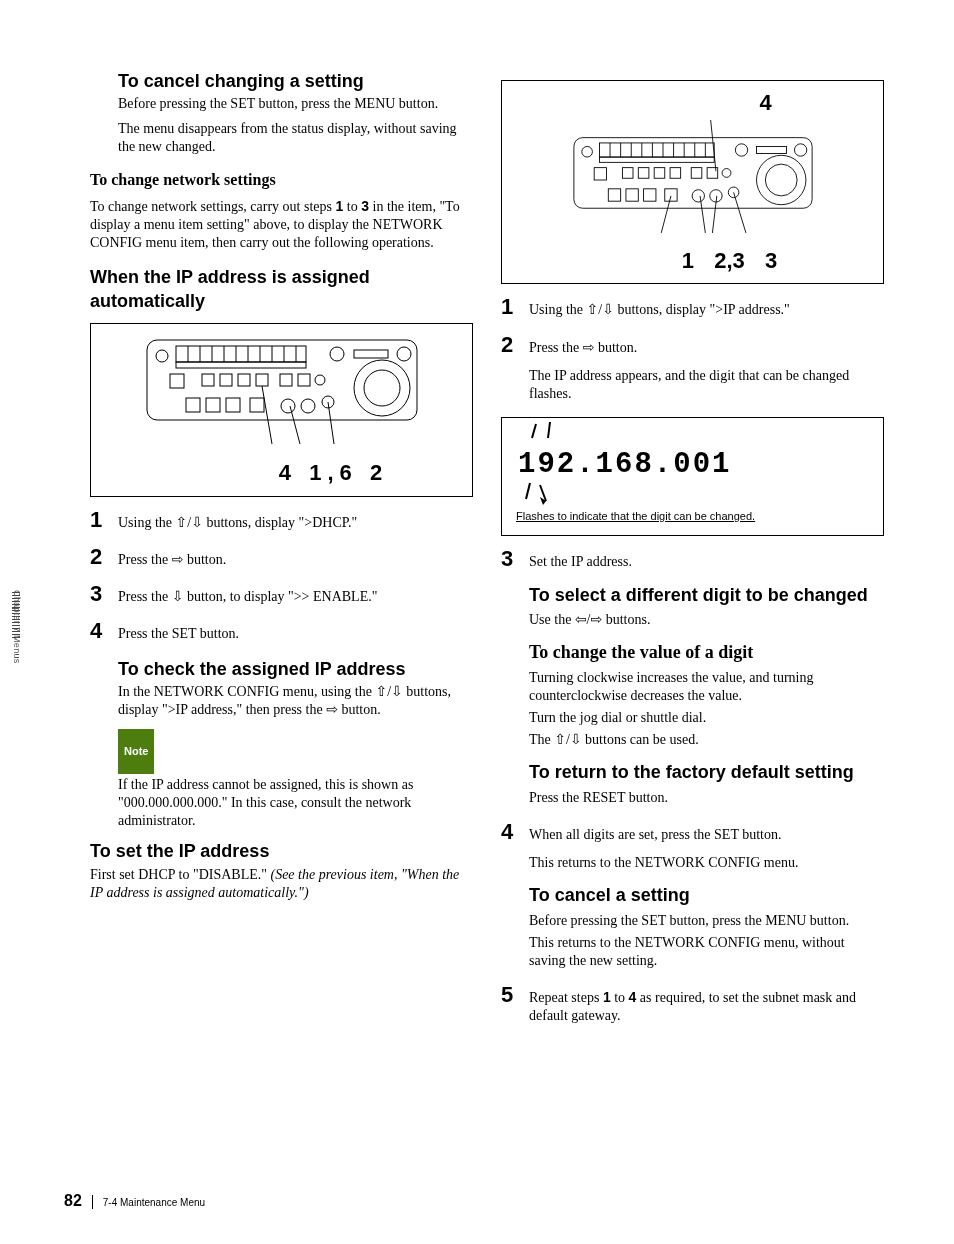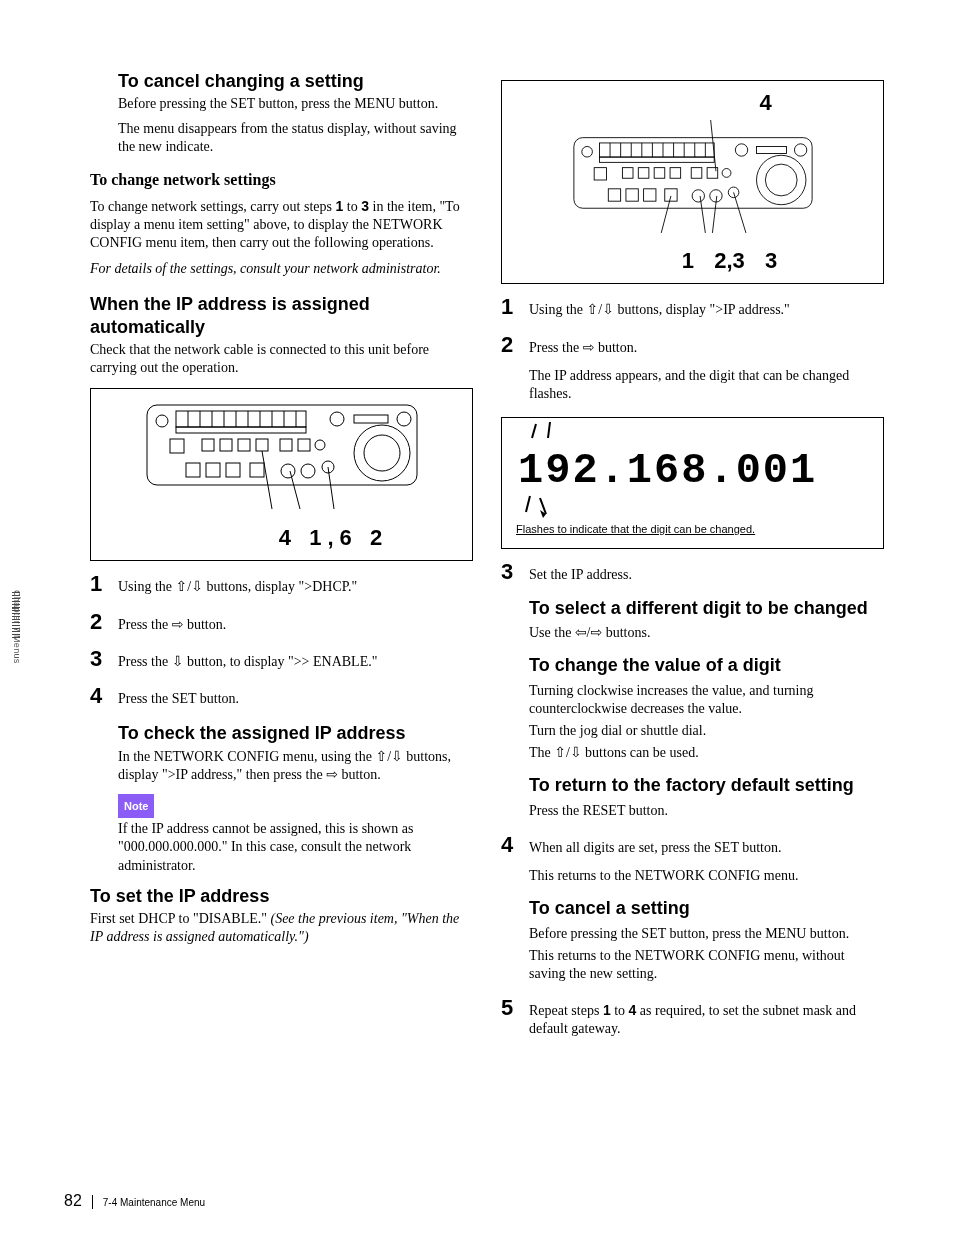--- a/index.html
+++ b/index.html
@@ -65,26 +65,26 @@
   }
   .step-body {
     flex: 1;
   }
   .step-body p { margin-bottom: 4px; }
   .indent {
     margin-left: 28px;
   }
   .note-label {
     display: inline-block;
-    background: #8b5cf6;
+    background: #4d7c0f;
     color: #fff;
     font-family: Arial, Helvetica, sans-serif;
     font-weight: bold;
     font-size: 11px;
-    padding: 5px 6px;
+    padding: 15px 6px;
     margin-bottom: 2px;
   }
   .diagram-box {
     border: 1px solid #000;
     padding: 8px 8px 8px 8px;
     margin: 10px 0 12px 0;
     text-align: center;
   }
   .panel-svg {
     width: 280px;
@@ -106,21 +106,21 @@
   .ip-box {
     border: 1px solid #000;
     margin: 8px 0 12px 0;
     padding: 0;
   }
   .ip-display-wrap {
     padding: 14px 10px 4px 16px;
   }
   .ip-display {
     font-family: "Courier New", monospace;
-    font-size: 42px;
+    font-size: 29px;
     letter-spacing: 2px;
     font-weight: bold;
     line-height: 1;
   }
   .flash-lines {
     position: relative;
     height: 18px;
   }
   .flash-svg { position:absolute; left:0; top:-10px; }
   .ip-caption {
@@ -155,21 +155,21 @@
     position: absolute;
     bottom: 32px;
     left: 64px;
     display: flex;
     align-items: baseline;
     gap: 10px;
     font-family: Arial, Helvetica, sans-serif;
   }
   .page-num {
     font-size: 16px;
-    font-weight: normal;
+    font-weight: bold;
   }
   .foot-sep {
     width: 1px;
     height: 14px;
     background: #000;
     align-self: center;
   }
   .foot-title {
     font-size: 10px;
   }
@@ -203,31 +203,29 @@
   </div>
   <div class="sidebar">Chapter 7  Menus</div>
 
   <div class="columns">
 
     <div class="col">
 
       <div class="indent">
         <p class="subhead">To cancel changing a setting</p>
         <p>Before pressing the SET button, press the MENU button.</p>
-        <p>The menu disappears from the status display, without saving the new indicate.</p>
+        <p>The menu disappears from the status display, without saving the new changed.</p>
       </div>
 
       <h3 class="section-head">To change network settings</h3>
       <p>
         <span>To change network settings, carry out steps </span><span class="inline-bold-num">1</span><span> to </span><span class="inline-bold-num">3</span><span> in the item, "To display a menu item setting" above, to display the NETWORK CONFIG menu item, then carry out the following operations.</span>
       </p>
-      <p class="italic" style="margin-top:8px;">For details of the settings, consult your network administrator.</p>
 
       <p class="subhead" style="margin-top:14px;">When the IP address is assigned automatically</p>
-      <p>Check that the network cable is connected to this unit before carrying out the operation.</p>
 
       <div class="diagram-box">
         <svg class="panel-svg" viewBox="0 0 280 120">
           <rect x="5" y="8" width="270" height="80" rx="10" fill="none" stroke="#000" stroke-width="1"></rect>
           <circle cx="20" cy="24" r="6" fill="none" stroke="#000"></circle>
           <rect x="34" y="14" width="130" height="16" fill="none" stroke="#000"></rect>
           <line x1="46" y1="14" x2="46" y2="30" stroke="#000"></line>
             <line x1="58" y1="14" x2="58" y2="30" stroke="#000"></line>
             <line x1="70" y1="14" x2="70" y2="30" stroke="#000"></line>
             <line x1="82" y1="14" x2="82" y2="30" stroke="#000"></line>
@@ -393,21 +391,21 @@
         <div class="ip-caption">Flashes to indicate that the digit can be changed.</div>
       </div>
 
       <ol class="step-list">
         <li class="step-item">
           <span class="step-num">3</span>
           <div class="step-body">
             <p>Set the IP address.</p>
             <p class="subhead" style="margin-top:12px;">To select a different digit to be changed</p>
             <p>Use the ⇦/⇨ buttons.</p>
-            <p class="subhead" style="margin-top:12px;">To change the value of a digit</p>
+            <p class="subhead" style="margin-top:12px;font-family:Liberation Serif, serif;">To change the value of a digit</p>
             <p>Turning clockwise increases the value, and turning counterclockwise decreases the value.</p>
             <p>Turn the jog dial or shuttle dial.</p>
             <p>The ⇧/⇩ buttons can be used.</p>
             <p class="subhead" style="margin-top:12px;">To return to the factory default setting</p>
             <p>Press the RESET button.</p>
           </div>
         </li>
         <li class="step-item">
           <span class="step-num">4</span>
           <div class="step-body">

